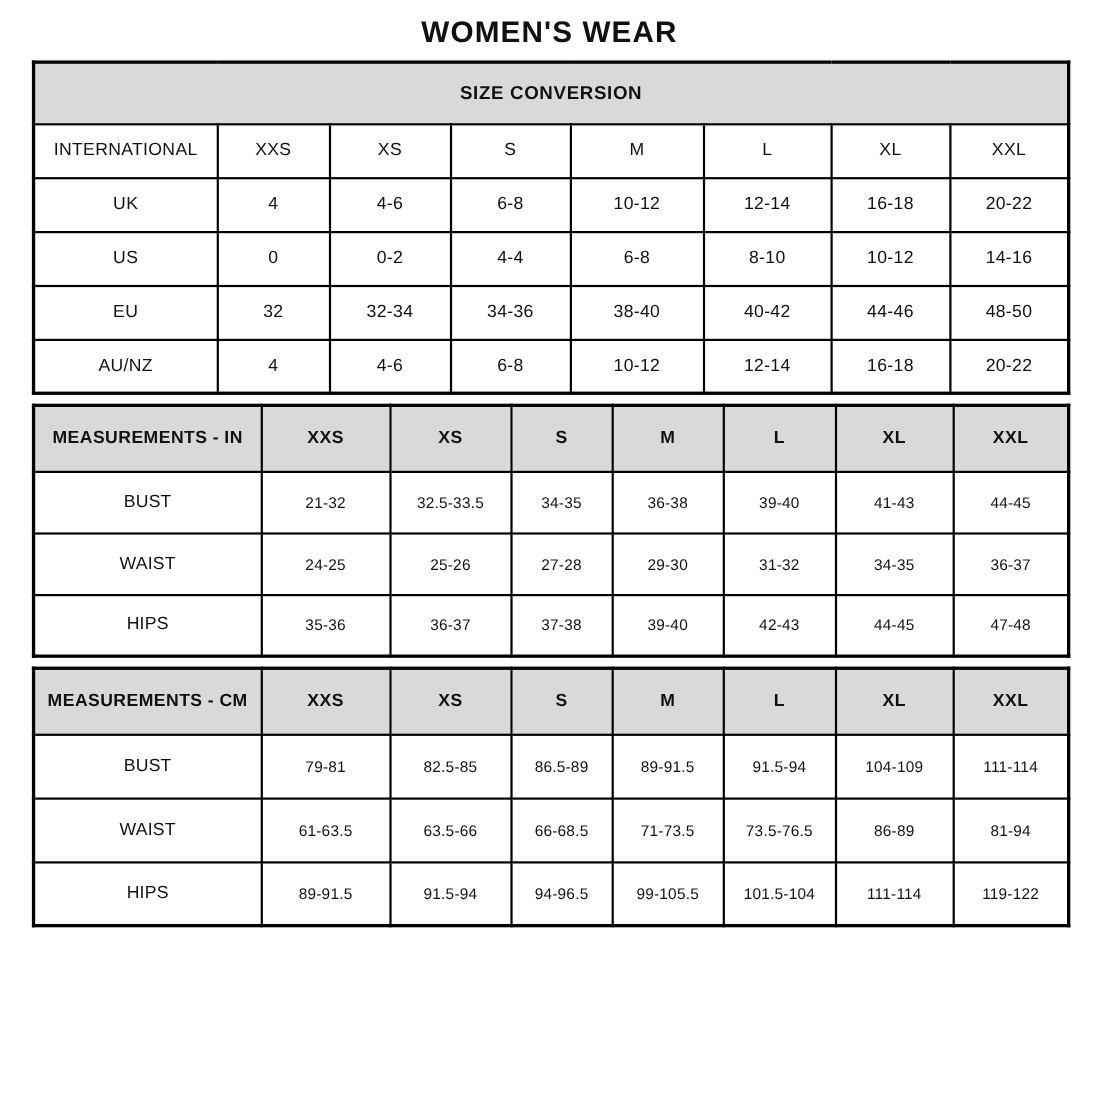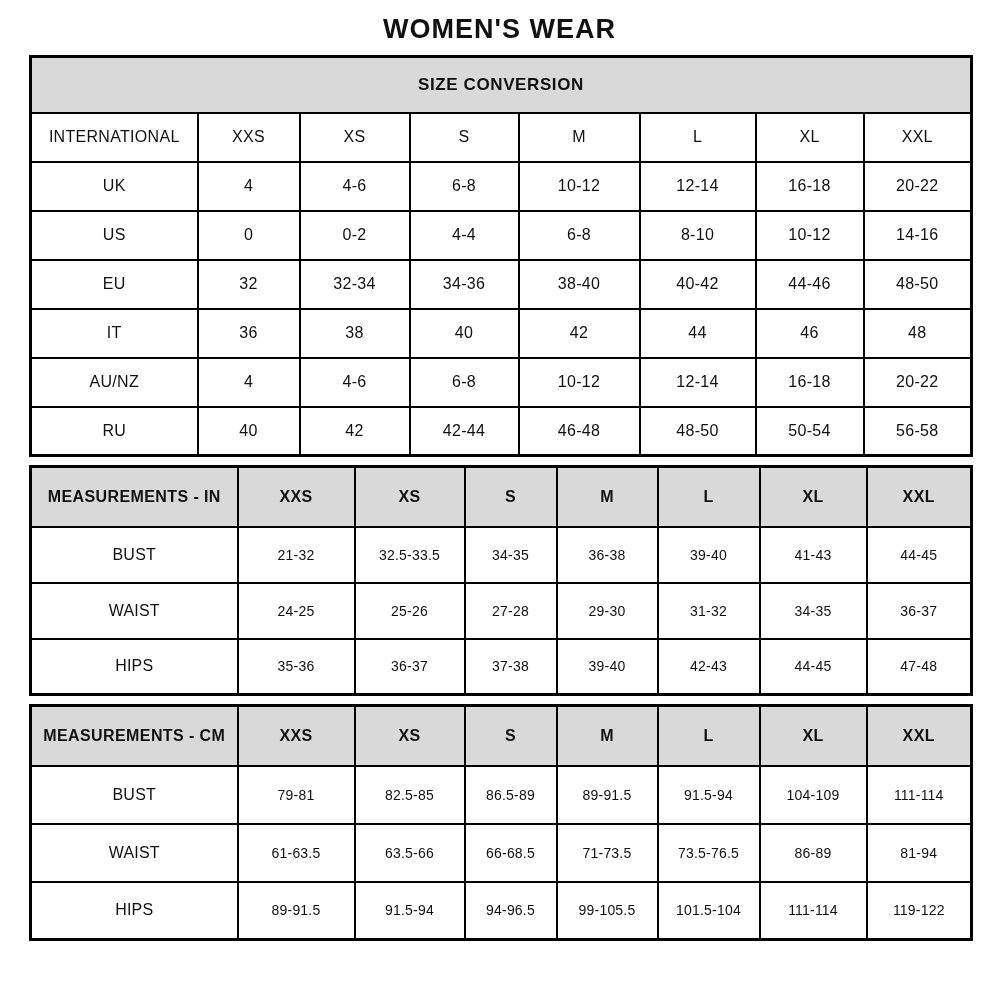--- a/index.html
+++ b/index.html
@@ -106,48 +106,28 @@
       <td>EU</td>
       <td>32</td>
       <td>32-34</td>
       <td>34-36</td>
       <td>38-40</td>
       <td>40-42</td>
       <td>44-46</td>
       <td>48-50</td>
     </tr>
     <tr>
-      <td>IT</td>
-      <td>36</td>
-      <td>38</td>
-      <td>40</td>
-      <td>42</td>
-      <td>44</td>
-      <td>46</td>
-      <td>48</td>
-    </tr>
-    <tr>
       <td>AU/NZ</td>
       <td>4</td>
       <td>4-6</td>
       <td>6-8</td>
       <td>10-12</td>
       <td>12-14</td>
       <td>16-18</td>
       <td>20-22</td>
-    </tr>
-    <tr>
-      <td>RU</td>
-      <td>40</td>
-      <td>42</td>
-      <td>42-44</td>
-      <td>46-48</td>
-      <td>48-50</td>
-      <td>50-54</td>
-      <td>56-58</td>
     </tr>
   </tbody>
     </table>
 
   <table class="tbl m t2">
     <colgroup>
       <col style="width:207px">
         <col style="width:117px">
         <col style="width:110px">
         <col style="width:92px">

